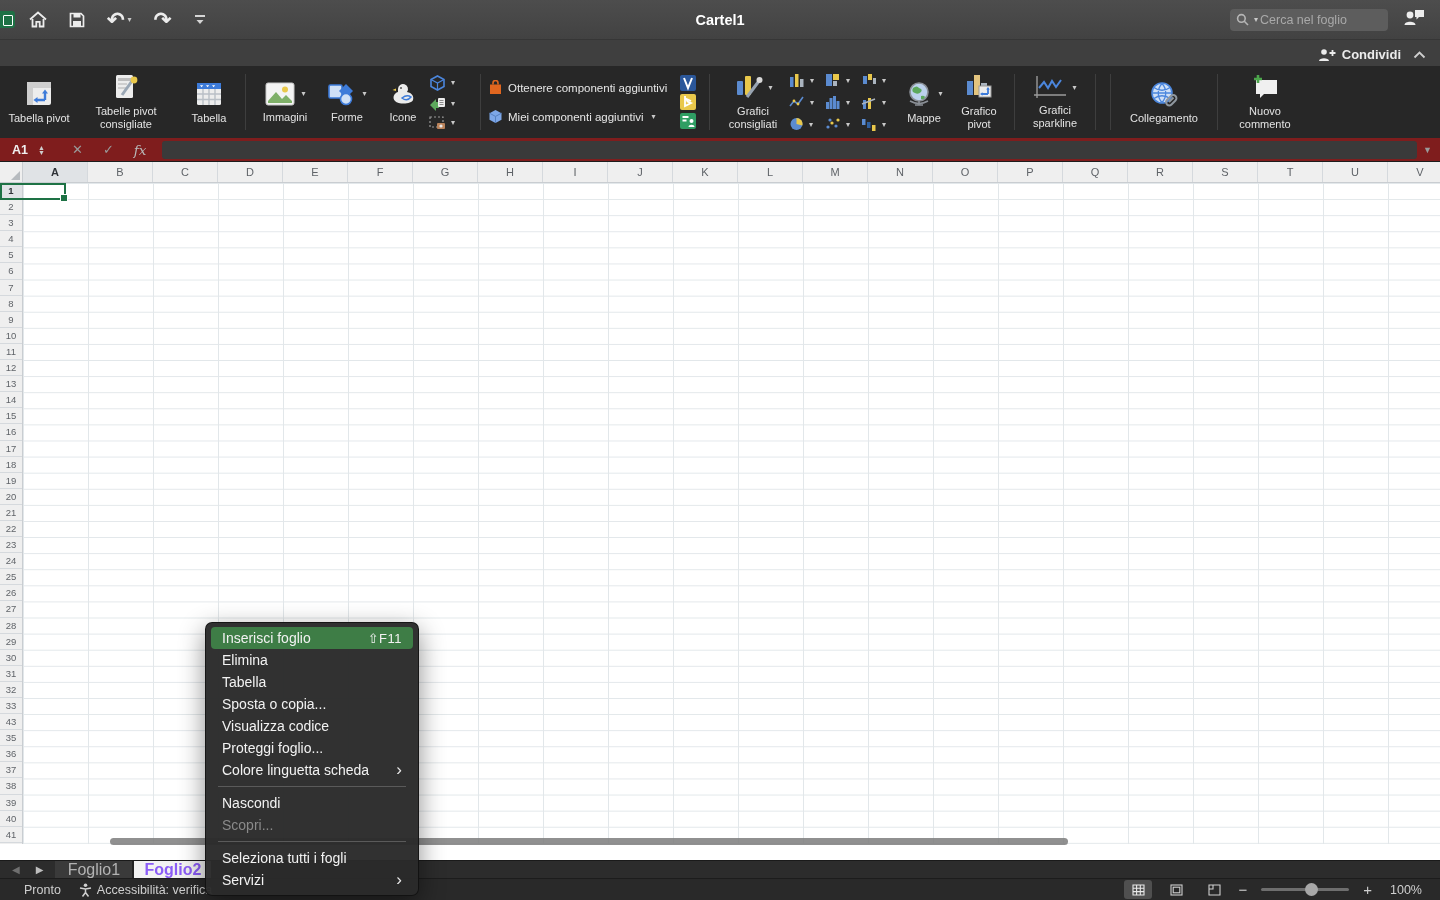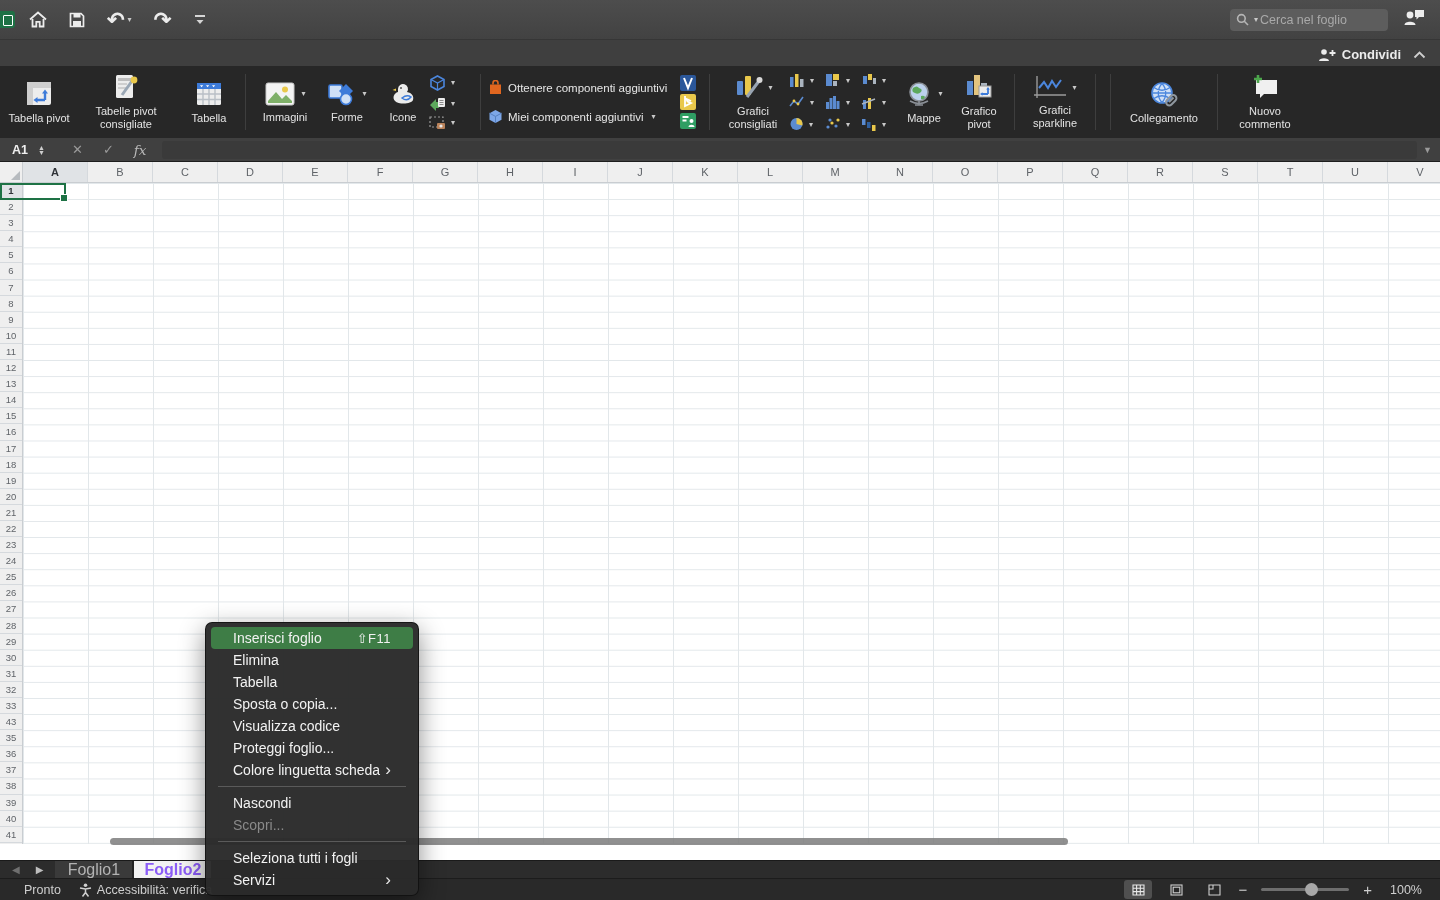--- a/index.html
+++ b/index.html
@@ -45,21 +45,21 @@
   .iconrow { display:flex; align-items:center; gap:2px; }
   .stackcol { display:flex; flex-direction:column; justify-content:center; gap:5px; height:66px; flex:none; }
   .srow { display:flex; align-items:center; gap:5px; font-size:11.5px; color:#e6e6e6; height:17px; cursor:default; }
   .srow.dis { color:#8b8b8b; }
   .chartgrid { display:grid; grid-template-columns:repeat(3,36px); grid-auto-rows:22px;
     align-items:center; flex:none; }
   .cgc { display:flex; align-items:center; gap:2px; cursor:default; }
   .mini { display:block; }
 
   
-  .fbar { top:138px; height:24px; background:#404040; border-bottom:1px solid #1d1d1d;
+  .fbar { top:138px; height:24px; background:#7f1d1d; border-bottom:1px solid #1d1d1d;
     display:flex; align-items:center; color:#e3e3e3; }
   .namebox { width:62px; height:24px; display:flex; align-items:center; padding-left:12px;
     font-size:12.5px; font-weight:bold; color:#f0f0f0; }
   .stepper { display:flex; flex-direction:column; line-height:5px; font-size:7px; color:#cfcfcf; margin-left:10px; }
   .fsym { color:#9a9a9a; font-size:13px; margin:0 10px; }
   .fx { font-family:"DejaVu Serif",serif; font-style:italic; color:#b9b9b9; font-size:13.5px; margin:12px 10px; }
   .finput { flex:1; height:18px; background:#3a3a3a; border-radius:3px; margin:0 6px; }
   .fexpand { color:#9a9a9a; font-size:9px; padding-right:8px; }
 
   
@@ -106,21 +106,21 @@
   .viewbtn.sel { background:#4f4f4f; }
   .zoomtrack { width:88px; height:3px; background:#6e6e6e; border-radius:2px; position:relative; margin:0 4px; }
   .zoomthumb { position:absolute; left:44px; top:-5px; width:13px; height:13px; border-radius:50%; background:#a8a8a8; }
   .zs { font-size:15px; color:#cfcfcf; }
   .zoomlabel { width:40px; text-align:right; }
 
   
   .cmenu { position:absolute; left:205px; top:622px; width:214px; z-index:50;
     background:rgba(42,42,42,.97); border:1px solid rgba(0,0,0,.55); border-radius:7px;
     box-shadow:0 8px 26px rgba(0,0,0,.45); padding:4px 0; }
-  .cm-item { height:22px; margin:0 5px; padding:0 22px; border-radius:4px;
+  .cm-item { height:22px; margin:0 5px; padding:0 11px; border-radius:4px;
     display:flex; align-items:center; font-size:14px; color:#f2f2f2; cursor:default; }
   .cm-item .cm-label { flex:1; white-space:nowrap; }
   .cm-item.hl { background:#3e7d46; }
   .cm-item.dis { color:#8a8a8a; }
   .cm-short { font-size:13px; color:#f2f2f2; letter-spacing:.5px; }
   .cm-arrow { font-size:17px; line-height:14px; color:#e8e8e8; }
   .cm-sep { border-top:1px solid #5a5a5a; margin:5px 12px; }
 </style>
 </head>
 <body>
@@ -148,20 +148,21 @@
     <span class="qabtn">
         <span class="undoglyph">↷</span>
       </span>
     <span class="qabtn">
       <svg width="14" height="12" viewBox="0 0 14 12">
           <rect x="2" y="1" width="10" height="2" fill="#d5d5d5"></rect>
           <path d="M3.5 6 L7 10 L10.5 6 Z" fill="#d5d5d5"></path>
         </svg>
     </span>
   </div>
+  <div class="title">Cartel1</div>
   <div class="tb-right">
     <div class="searchbox">
       <svg width="13" height="13" viewBox="0 0 13 13">
           <circle cx="5.4" cy="5.4" r="3.8" fill="none" stroke="#b5b5b5" stroke-width="1.6"></circle>
           <path d="M8.3 8.3 L12 12" stroke="#b5b5b5" stroke-width="1.6"></path>
         </svg>
       <span class="caret">▾</span>
       <input placeholder="Cerca nel foglio" style="">
     </div>
     <span>

